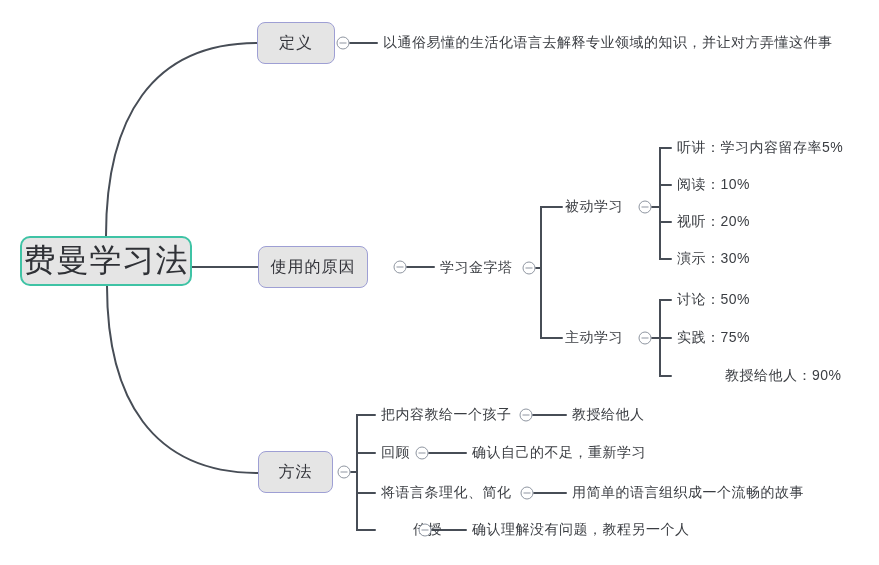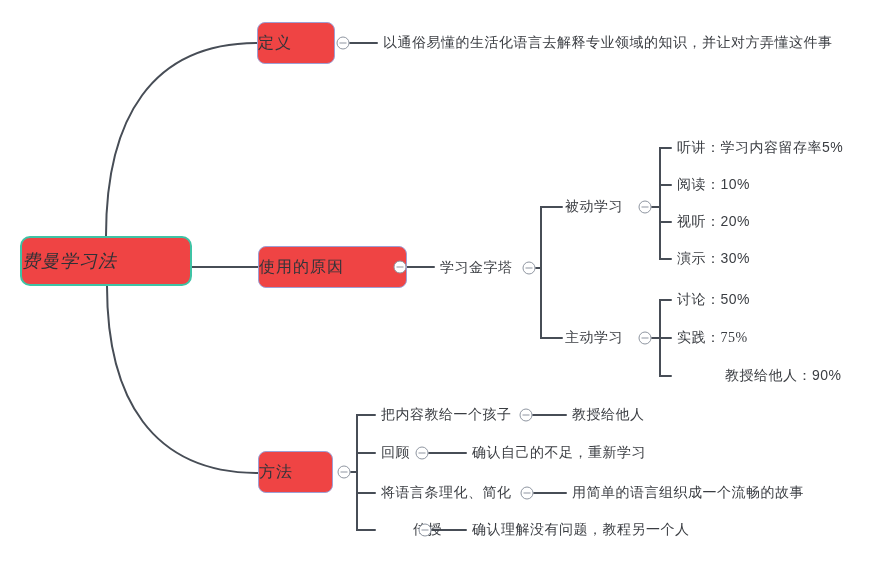--- a/index.html
+++ b/index.html
@@ -10,26 +10,26 @@
     --text:#3a3d42;
   }
   html,body{margin:0;padding:0;background:#fff;}
   .canvas{
     position:relative;width:879px;height:565px;background:#ffffff;overflow:hidden;
     font-family:"Liberation Sans","DejaVu Sans",sans-serif;color:var(--text);
   }
   svg.links{position:absolute;left:0;top:0;pointer-events:none;}
   .link{stroke:var(--line);stroke-width:2;fill:none;stroke-linecap:round;}
   .node{
-    position:absolute;display:flex;align-items:center;justify-content:flex-start;
-    background:#ef4444;box-sizing:border-box;white-space:nowrap;color:#333;
+    position:absolute;display:flex;align-items:center;justify-content:center;
+    background:#e5e5e5;box-sizing:border-box;white-space:nowrap;color:#333;
   }
   .node.root{
     border:2px solid var(--root-border);border-radius:10px;
-    font-size:18px;letter-spacing:1px;color:#2f3136;font-style:italic;
+    font-size:32px;letter-spacing:1px;color:#2f3136;
   }
   .node.branch{
     border:1.5px solid var(--branch-border);border-radius:8px;
     font-size:16px;letter-spacing:1px;color:#33343a;
   }
   .leaf{
     position:absolute;transform:translateY(-50%);white-space:nowrap;
     font-size:14px;letter-spacing:0.5px;color:var(--text);
   }
   .collapse{
@@ -83,38 +83,38 @@
   <div class="node root" style="left:20px;top:236px;width:172px;height:50px;">
     <span>费曼学习法</span>
   </div>
 
   <div class="node branch" style="left:257px;top:22px;width:78px;height:42px;">
     <span>定义</span>
   </div>
   <span class="collapse" style="left:343px;top:43px;"></span>
   <div class="leaf" style="left:383px;top:43px;">以通俗易懂的生活化语言去解释专业领域的知识，并让对方弄懂这件事</div>
 
-  <div class="node branch" style="left:258px;top:246px;width:149px;height:42px;">
+  <div class="node branch" style="left:258px;top:246px;width:110px;height:42px;">
     <span>使用的原因</span>
   </div>
   <span class="collapse" style="left:400px;top:267px;"></span>
   <div class="leaf" style="left:440px;top:268px;">学习金字塔</div>
   <span class="collapse" style="left:529px;top:268px;"></span>
 
   <div class="leaf" style="left:565px;top:207px;">被动学习</div>
   <span class="collapse" style="left:645px;top:207px;"></span>
   <div class="leaf" style="left:677px;top:148px;">听讲：学习内容留存率5%</div>
   <div class="leaf" style="left:677px;top:185px;">阅读：10%</div>
   <div class="leaf" style="left:677px;top:222px;">视听：20%</div>
   <div class="leaf" style="left:677px;top:259px;">演示：30%</div>
 
   <div class="leaf" style="left:565px;top:338px;">主动学习</div>
   <span class="collapse" style="left:645px;top:338px;"></span>
   <div class="leaf" style="left:677px;top:300px;">讨论：50%</div>
-  <div class="leaf" style="left:677px;top:338px;font-family:Liberation Serif, serif;">实践：75%</div>
+  <div class="leaf" style="left:677px;top:338px;">实践：75%</div>
   <div class="leaf" style="left:677px;top:376px;margin-left:48px;">教授给他人：90%</div>
 
   <div class="node branch" style="left:258px;top:451px;width:75px;height:42px;">
     <span>方法</span>
   </div>
   <span class="collapse" style="left:344px;top:472px;"></span>
 
   <div class="leaf" style="left:381px;top:415px;">把内容教给一个孩子</div>
   <span class="collapse" style="left:526px;top:415px;"></span>
   <div class="leaf" style="left:572px;top:415px;">教授给他人</div>

